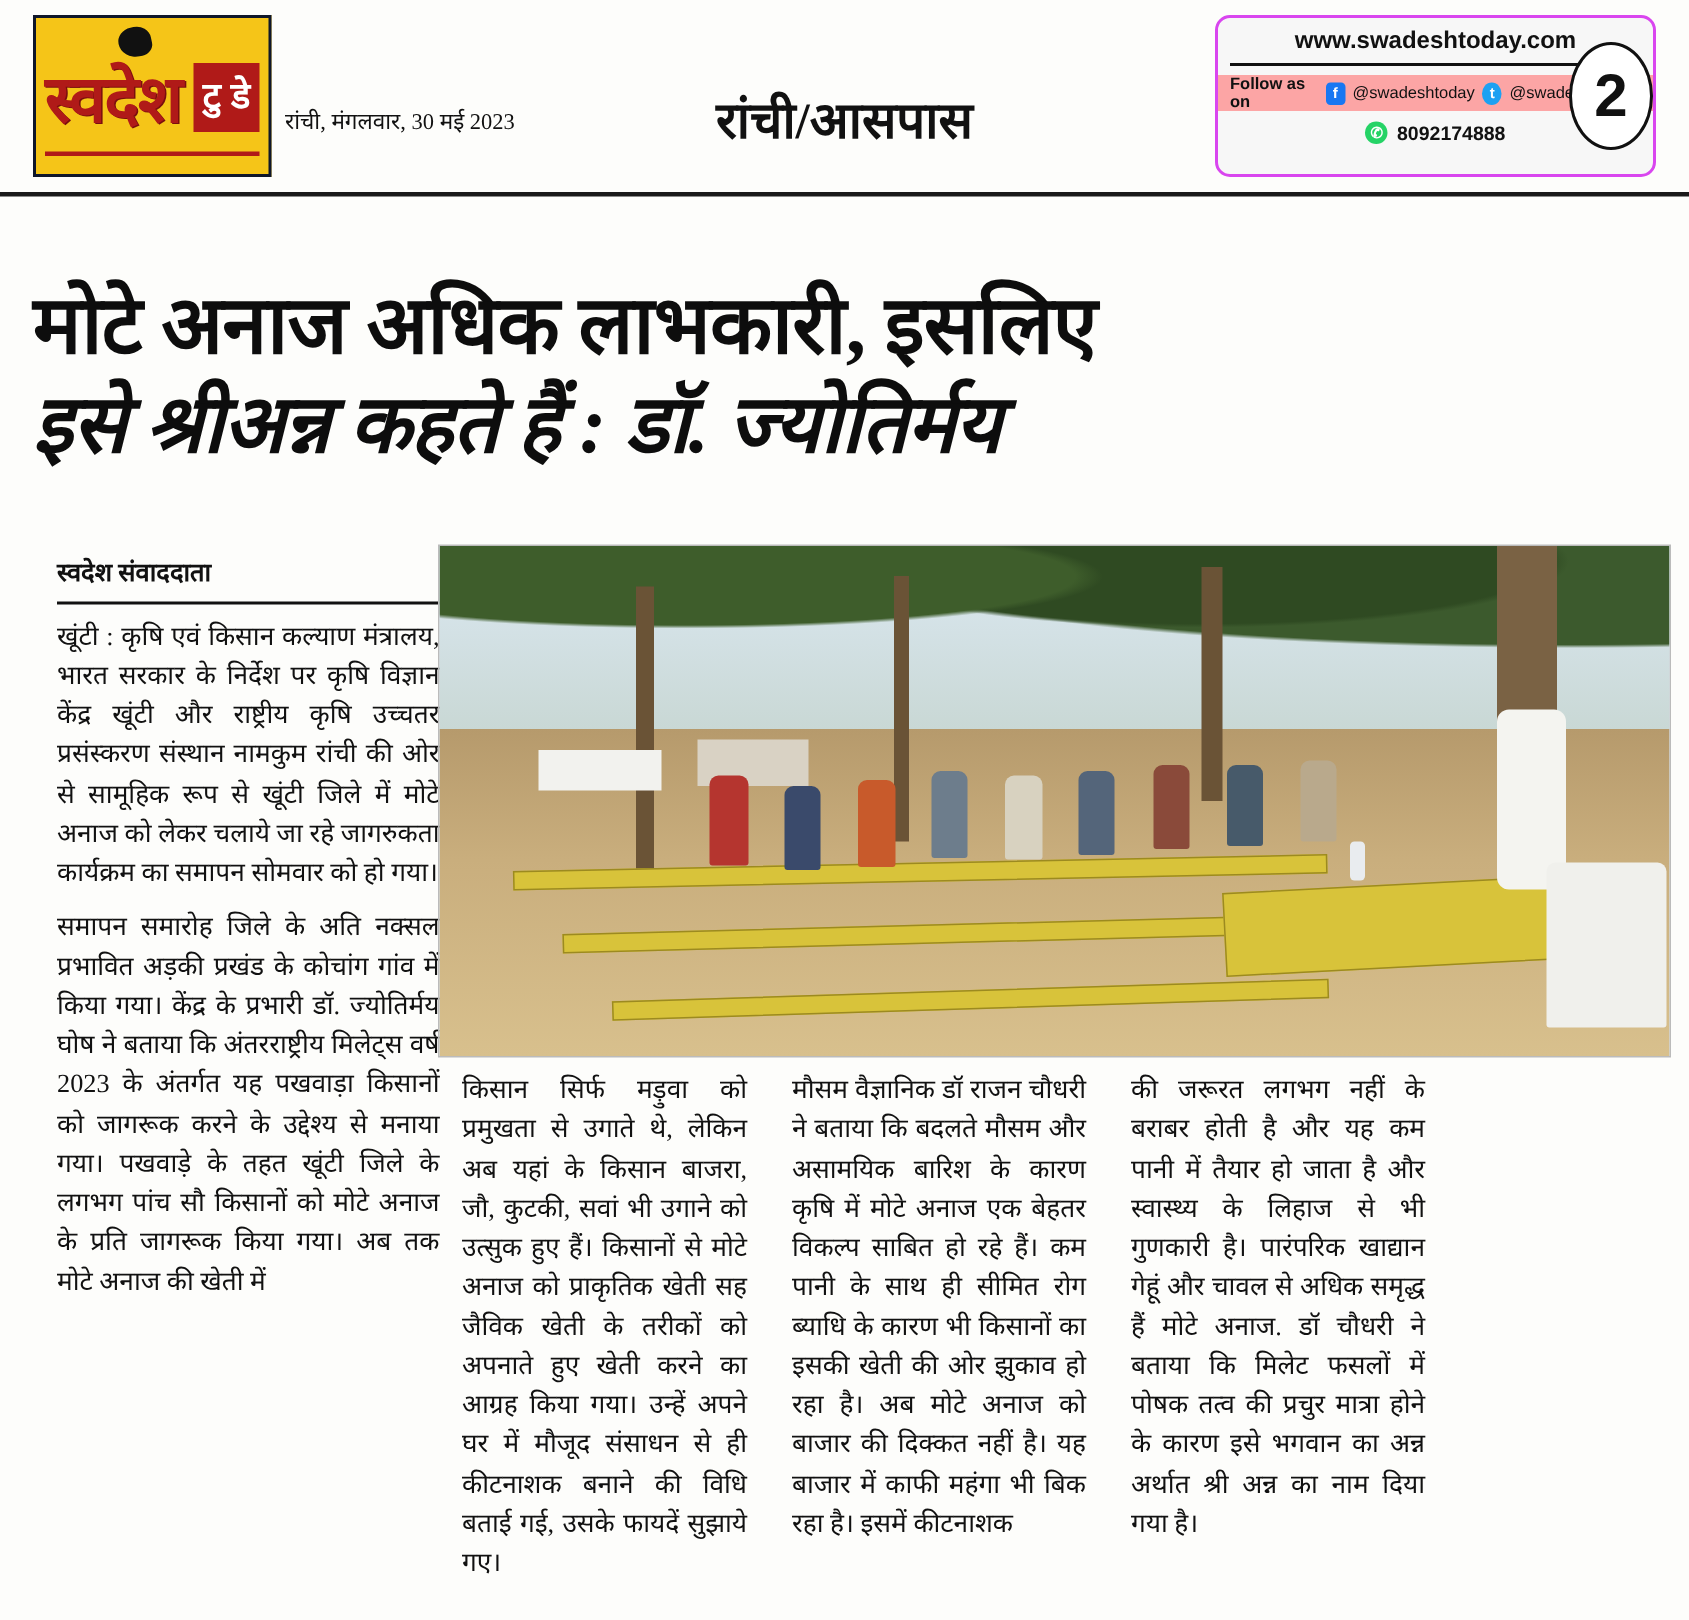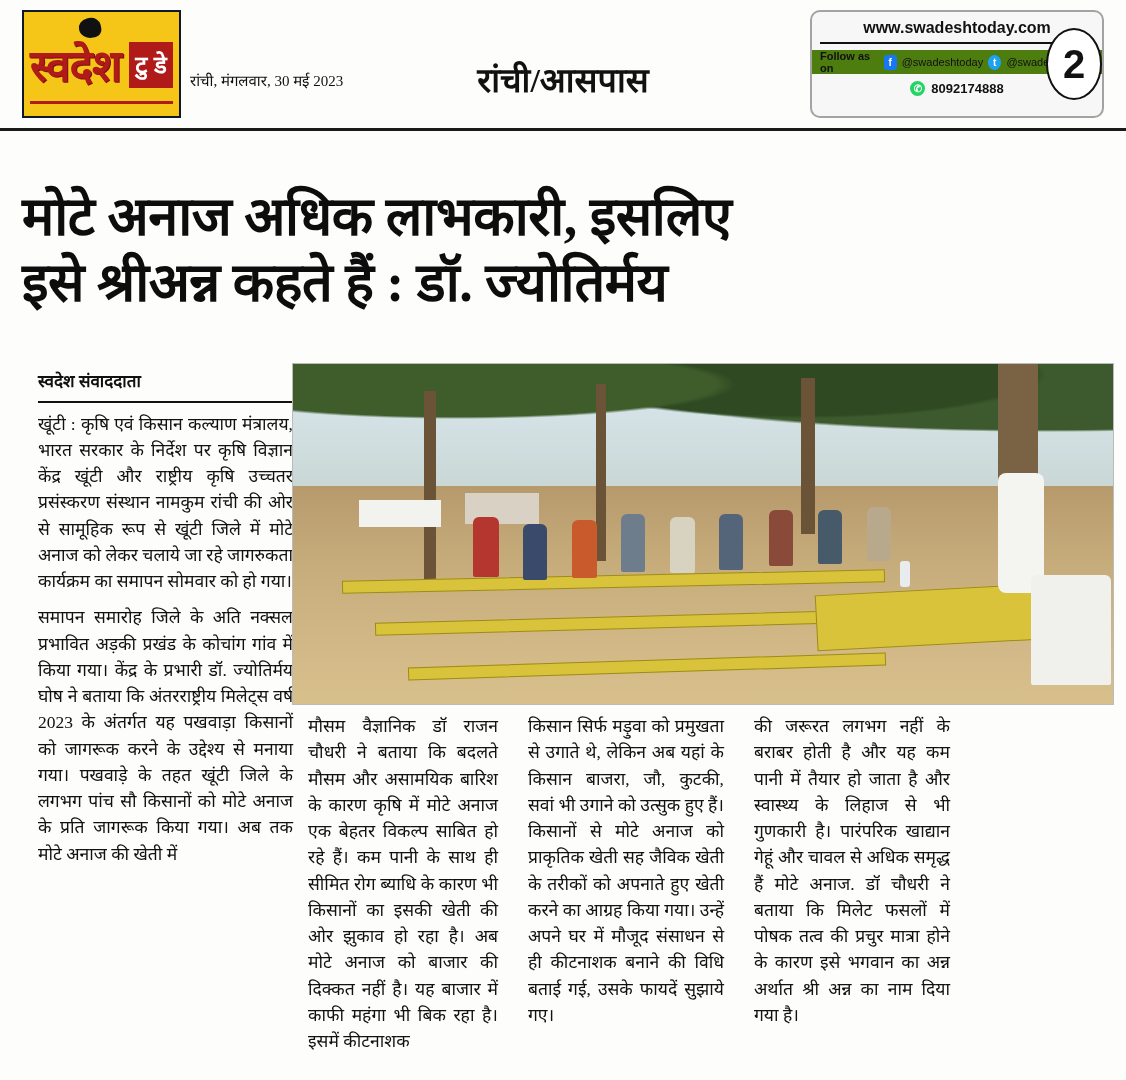--- a/index.html
+++ b/index.html
@@ -109,21 +109,21 @@
     font-weight: bold;
     color: #111;
     font-family: "Liberation Serif", serif;
   }
   .web-box {
     position: absolute;
     right: 22px;
     top: 10px;
     width: 290px;
     height: 104px;
-    border: 2px solid #a3a3a3;
+    border: 2px solid #d946ef;
     border-radius: 10px;
     background: #f7f7f7;
     overflow: hidden;
   }
   .web-url {
     text-align: center;
     font-size: 16px;
     font-weight: bold;
     color: #111;
     margin-top: 7px;
@@ -134,21 +134,21 @@
     background: #111;
     margin: 5px 8px 6px 8px;
   }
   .social-row {
     display: flex;
     align-items: center;
     gap: 5px;
     padding: 0 8px;
     font-size: 11px;
     font-family: "Liberation Sans", sans-serif;
-    background: #4d7c0f;
+    background: #fca5a5;
   }
   .social-row .label { font-weight: bold; color: #111; }
   .sico {
     width: 15px; height: 15px;
     border-radius: 3px;
     display: inline-flex;
     align-items: center;
     justify-content: center;
     color: #fff;
     font-size: 10px;
@@ -188,21 +188,21 @@
   
   .headline {
     padding: 18px 20px 8px 22px;
     font-family: "Liberation Serif", serif;
     font-weight: bold;
     font-size: 54px;
     line-height: 1.22;
     color: #0d0d0d;
     letter-spacing: -0.5px;
   }
-  .headline .l2 { display: block; }
+  .headline .l2 { display: block; font-style: italic; }
 
   
   .content {
     position: relative;
     padding: 8px 20px 0 22px;
     display: flex;
     gap: 14px;
   }
   .col {
     width: 252px;
@@ -340,24 +340,24 @@
       <div class="ph-person" style="left:64%;top:43%;width:24px;height:54px;background:#475a6a;"></div>
       <div class="ph-person" style="left:70%;top:42%;width:24px;height:54px;background:#b9a98c;"></div>
 
       <div class="ph-person" style="left:86%;top:32%;width:46px;height:120px;background:#f4f4f0;border-radius:8px;"></div>
       <div class="ph-person" style="left:90%;top:62%;width:80px;height:110px;background:#f0f0ec;"></div>
       <div class="ph-person" style="left:74%;top:58%;width:10px;height:26px;background:#e9ecef;border-radius:3px;"></div>
     </div>
 
     <div class="lower">
       <div class="col">
+        <p>किसान सिर्फ मड़ुवा को प्रमुखता से उगाते थे, लेकिन अब यहां के किसान बाजरा, जौ, कुटकी, सवां भी उगाने को उत्सुक हुए हैं। किसानों से मोटे अनाज को प्राकृतिक खेती सह जैविक खेती के तरीकों को अपनाते हुए खेती करने का आग्रह किया गया। उन्हें अपने घर में मौजूद संसाधन से ही कीटनाशक बनाने की विधि बताई गई, उसके फायदें सुझाये गए।</p>
+      </div>
+      <div class="col">
         <p>मौसम वैज्ञानिक डॉ राजन चौधरी ने बताया कि बदलते मौसम और असामयिक बारिश के कारण कृषि में मोटे अनाज एक बेहतर विकल्प साबित हो रहे हैं। कम पानी के साथ ही सीमित रोग ब्याधि के कारण भी किसानों का इसकी खेती की ओर झुकाव हो रहा है। अब मोटे अनाज को बाजार की दिक्कत नहीं है। यह बाजार में काफी महंगा भी बिक रहा है। इसमें कीटनाशक</p>
-      </div>
-      <div class="col">
-        <p>किसान सिर्फ मड़ुवा को प्रमुखता से उगाते थे, लेकिन अब यहां के किसान बाजरा, जौ, कुटकी, सवां भी उगाने को उत्सुक हुए हैं। किसानों से मोटे अनाज को प्राकृतिक खेती सह जैविक खेती के तरीकों को अपनाते हुए खेती करने का आग्रह किया गया। उन्हें अपने घर में मौजूद संसाधन से ही कीटनाशक बनाने की विधि बताई गई, उसके फायदें सुझाये गए।</p>
       </div>
       <div class="col">
         <p>की जरूरत लगभग नहीं के बराबर होती है और यह कम पानी में तैयार हो जाता है और स्वास्थ्य के लिहाज से भी गुणकारी है। पारंपरिक खाद्यान गेहूं और चावल से अधिक समृद्ध हैं मोटे अनाज. डॉ चौधरी ने बताया कि मिलेट फसलों में पोषक तत्व की प्रचुर मात्रा होने के कारण इसे भगवान का अन्न अर्थात श्री अन्न का नाम दिया गया है।</p>
       </div>
     </div>
 
   </div>
 </div>
 
 </body></html>

